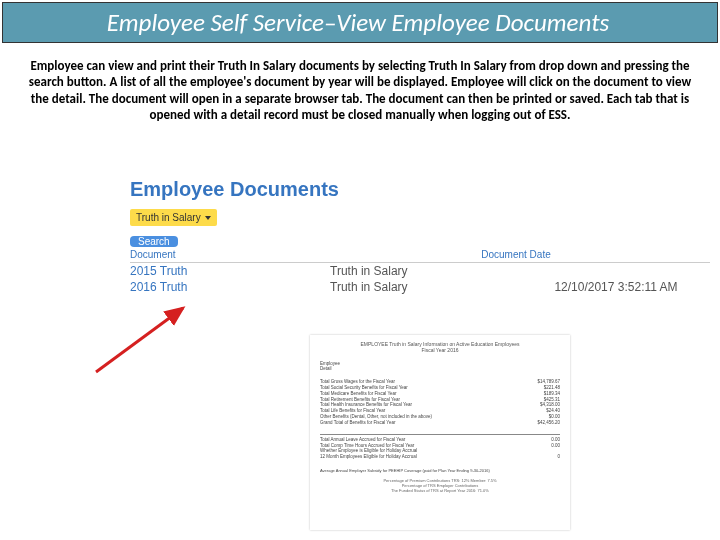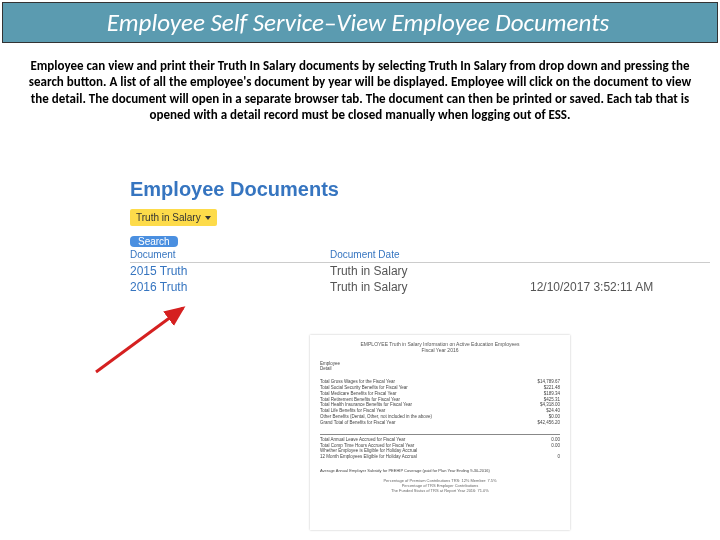--- a/index.html
+++ b/index.html
@@ -75,21 +75,21 @@
     font-size: 10px;
   }
   .doc-head {
     display: flex;
     color: #3675c0;
     border-bottom: 1px solid #ccc;
     padding-bottom: 2px;
   }
   .col-doc { flex: 0 0 200px; }
   .col-type { flex: 0 0 200px; }
-  .col-date { flex: 1; text-align: left; padding-right: 8px; }
+  .col-date { flex: 1; text-align: center; padding-right: 8px; }
   .doc-row {
     display: flex;
     color: #3675c0;
     font-size: 12px;
     padding: 1px 0;
   }
   .doc-row .col-type, .doc-row .col-date { color: #555; }
   .arrow {
     position: absolute;
     left: 88px;

